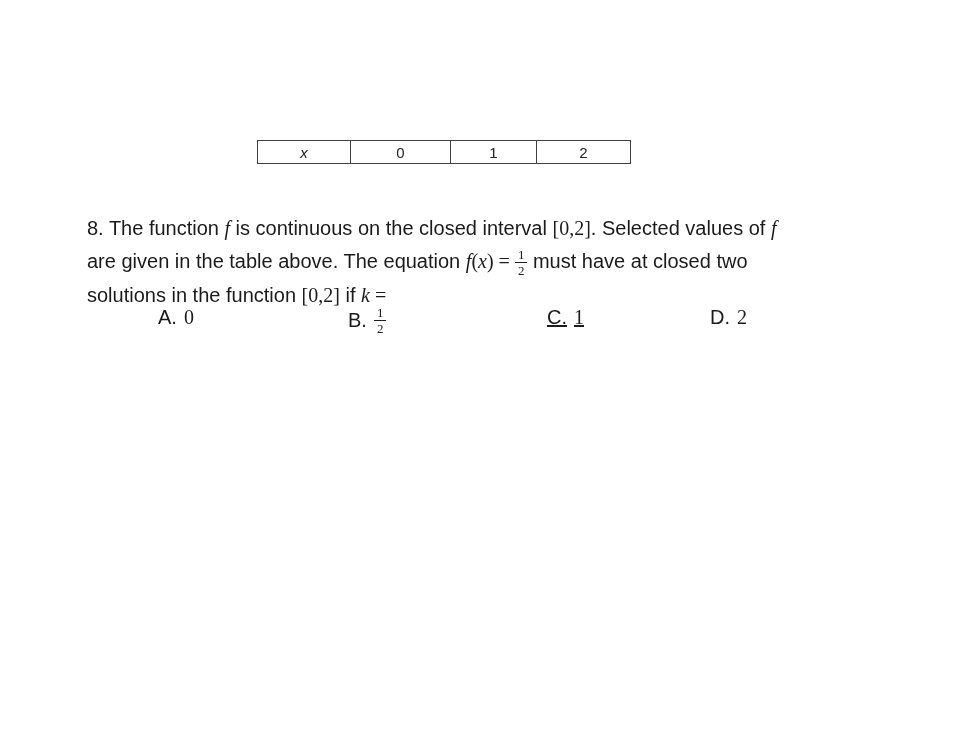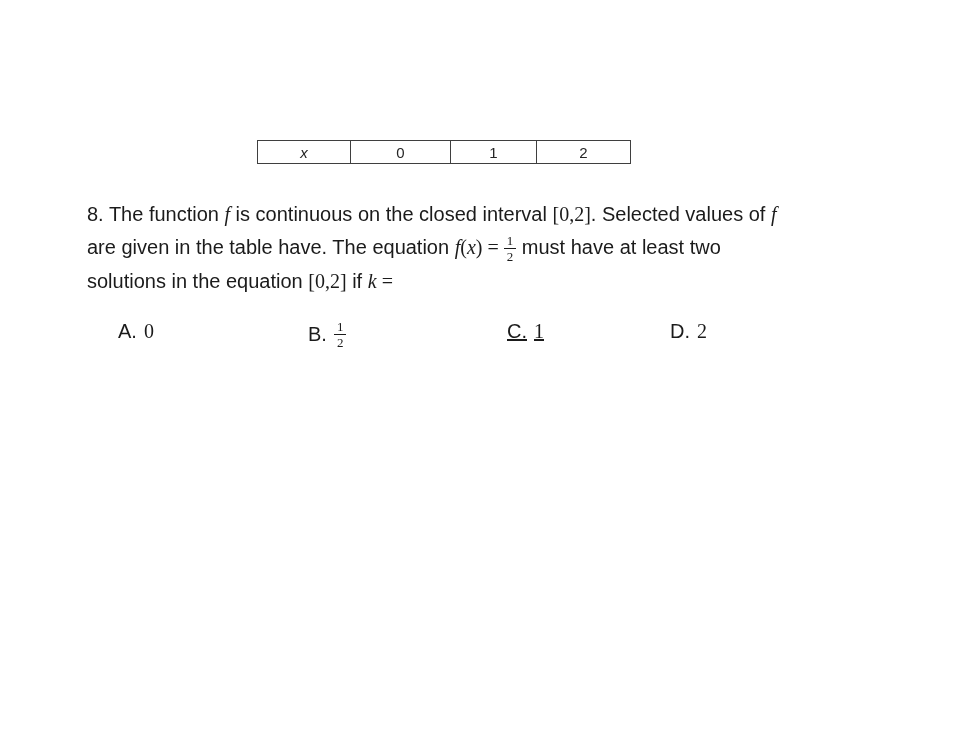--- a/index.html
+++ b/index.html
@@ -10,36 +10,36 @@
 
   
   .values-table { position:absolute; left:257px; top:140px; border-collapse:collapse; }
   .values-table td {
     border:1px solid #3f3f3f; text-align:center; vertical-align:middle;
     font-size:15px; height:22px; padding:0 2px; color:#262626;
   }
   .values-table td.hdr { font-style:italic; }
 
   
-  .question { position:absolute; left:87px; top:198px; font-size:20px; line-height:33.4px; }
+  .question { position:absolute; left:87px; top:212px; font-size:20px; line-height:33.4px; }
   .qline { white-space:pre; }
   .math { font-family:"Liberation Serif", serif; }
   .mi { font-style:italic; }
 
   
   .frac {
     display:inline-block; vertical-align:middle; text-align:center;
     font-family:"Liberation Serif", serif; font-style:normal;
     font-size:13px; line-height:1.1;
   }
   .frac .num { display:block; border-bottom:1px solid #1b1b1b; padding:0 3px; }
   .frac .den { display:block; padding-top:1px; }
 
   
-  .choice { position:absolute; top:320px; font-size:20px; white-space:pre; }
+  .choice { position:absolute; top:306px; font-size:20px; white-space:pre;margin-left:40px; }
   .choice .cval { font-family:"Liberation Serif", serif; margin-left:7px; }
   .choice .frac { margin-left:7px; }
   .choice-a { left:118px; }
   .choice-b { left:308px; }
   .choice-c { left:507px;text-decoration:underline; }
   .choice-d { left:670px; }
 </style>
 </head>
 <body>
 
@@ -57,22 +57,22 @@
         <td class="hdr math-hdr">x</td>
         <td>0</td>
         <td>1</td>
         <td>2</td>
       </tr>
     </tbody>
   </table>
 
   <div class="question">
     <div class="qline"><span>8. The function </span><span class="math mi">f</span><span> is continuous on the closed interval </span><span class="math">[0,2]</span><span>. Selected values of </span><span class="math mi">f</span></div>
-    <div class="qline"><span>are given in the table have. The equation </span><span class="math mi">f</span><span class="math">(</span><span class="math mi">x</span><span class="math">) = </span><span class="frac"><span class="num">1</span><span class="den">2</span></span><span> must have at least two</span></div>
-    <div class="qline"><span>solutions in the equation </span><span class="math">[0,2]</span><span> if </span><span class="math mi">k</span><span class="math"> =</span></div>
+    <div class="qline"><span>are given in the table above. The equation </span><span class="math mi">f</span><span class="math">(</span><span class="math mi">x</span><span class="math">) = </span><span class="frac"><span class="num">1</span><span class="den">2</span></span><span> must have at closed two</span></div>
+    <div class="qline"><span>solutions in the function </span><span class="math">[0,2]</span><span> if </span><span class="math mi">k</span><span class="math"> =</span></div>
   </div>
 
   <div class="choice choice-a"><span class="clabel">A.</span><span class="cval">0</span></div>
 
   <div class="choice choice-b"><span class="clabel">B.</span><span class="frac"><span class="num">1</span><span class="den">2</span></span></div>
 
   <div class="choice choice-c"><span class="clabel">C.</span><span class="cval">1</span></div>
 
   <div class="choice choice-d"><span class="clabel">D.</span><span class="cval">2</span></div>
 

